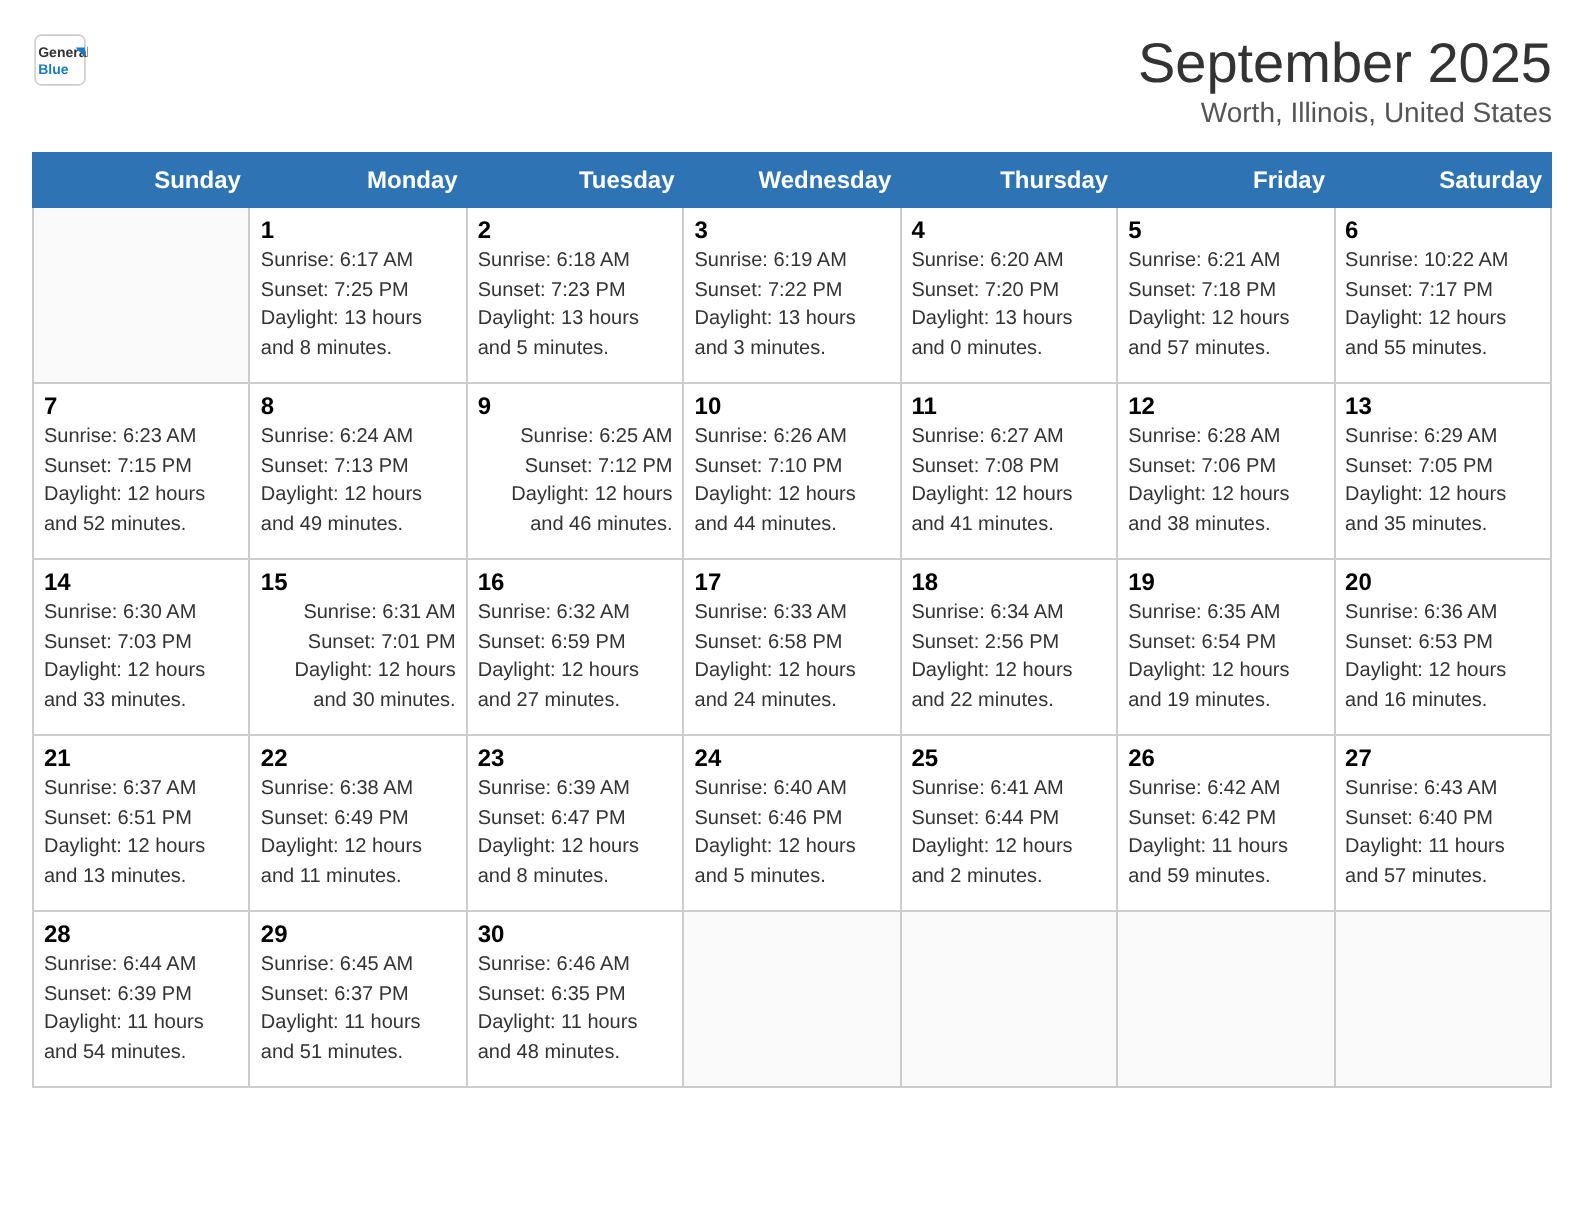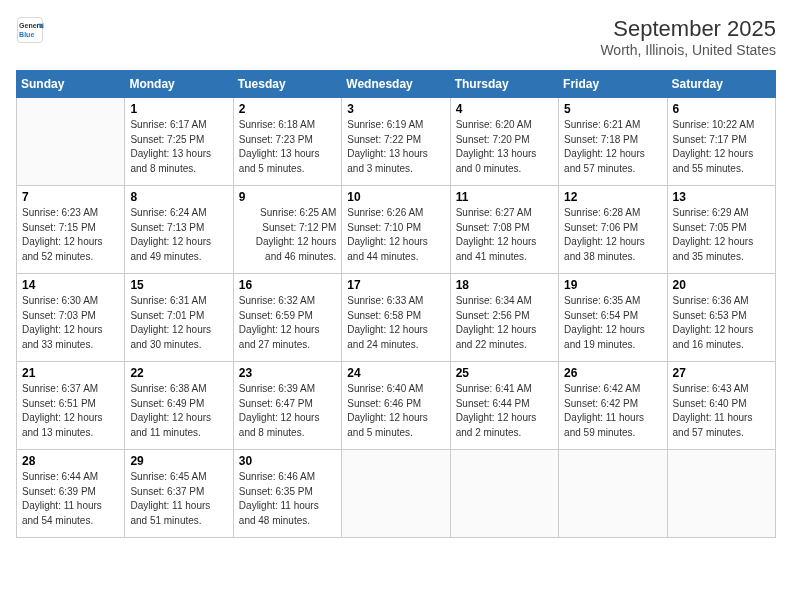--- a/index.html
+++ b/index.html
@@ -22,38 +22,38 @@
       gap: 4px;
     }
     .logo-icon {
       width: 28px;
       height: 28px;
     }
     .title-block {
       text-align: right;
     }
     .title-block .month-year {
-      font-size: 22px;
+      font-size: 28px;
       font-weight: normal;
       color: #333;
     }
     .title-block .location {
       font-size: 14px;
       color: #555;
     }
     table {
       width: 100%;
       border-collapse: collapse;
       font-size: 10.5px;
     }
     th {
       background-color: #2e74b5;
       color: #fff;
       padding: 6px 4px;
-      text-align: left;
+      text-align: right;
       font-size: 12px;
       font-weight: bold;
       border: 1px solid #2e74b5;
     }
     td {
       border: 1px solid #ccc;
       vertical-align: top;
       padding: 4px 5px;
       width: 14.28%;
       min-height: 80px;
@@ -204,21 +204,21 @@
       <tr>
         <td>
           <span class="day-num">14</span>
           <div class="day-info" style="white-space: pre-line;">Sunrise: 6:30 AM
 Sunset: 7:03 PM
 Daylight: 12 hours
 and 33 minutes.</div>
         </td>
         <td>
           <span class="day-num">15</span>
-          <div class="day-info" style="white-space: pre-line;">Sunrise: 6:31 AM
+          <div class="day-info" style="white-space: pre-line; text-align: right;">Sunrise: 6:31 AM
 Sunset: 7:01 PM
 Daylight: 12 hours
 and 30 minutes.</div>
         </td>
         <td>
           <span class="day-num">16</span>
           <div class="day-info" style="white-space: pre-line;">Sunrise: 6:32 AM
 Sunset: 6:59 PM
 Daylight: 12 hours
 and 27 minutes.</div>

